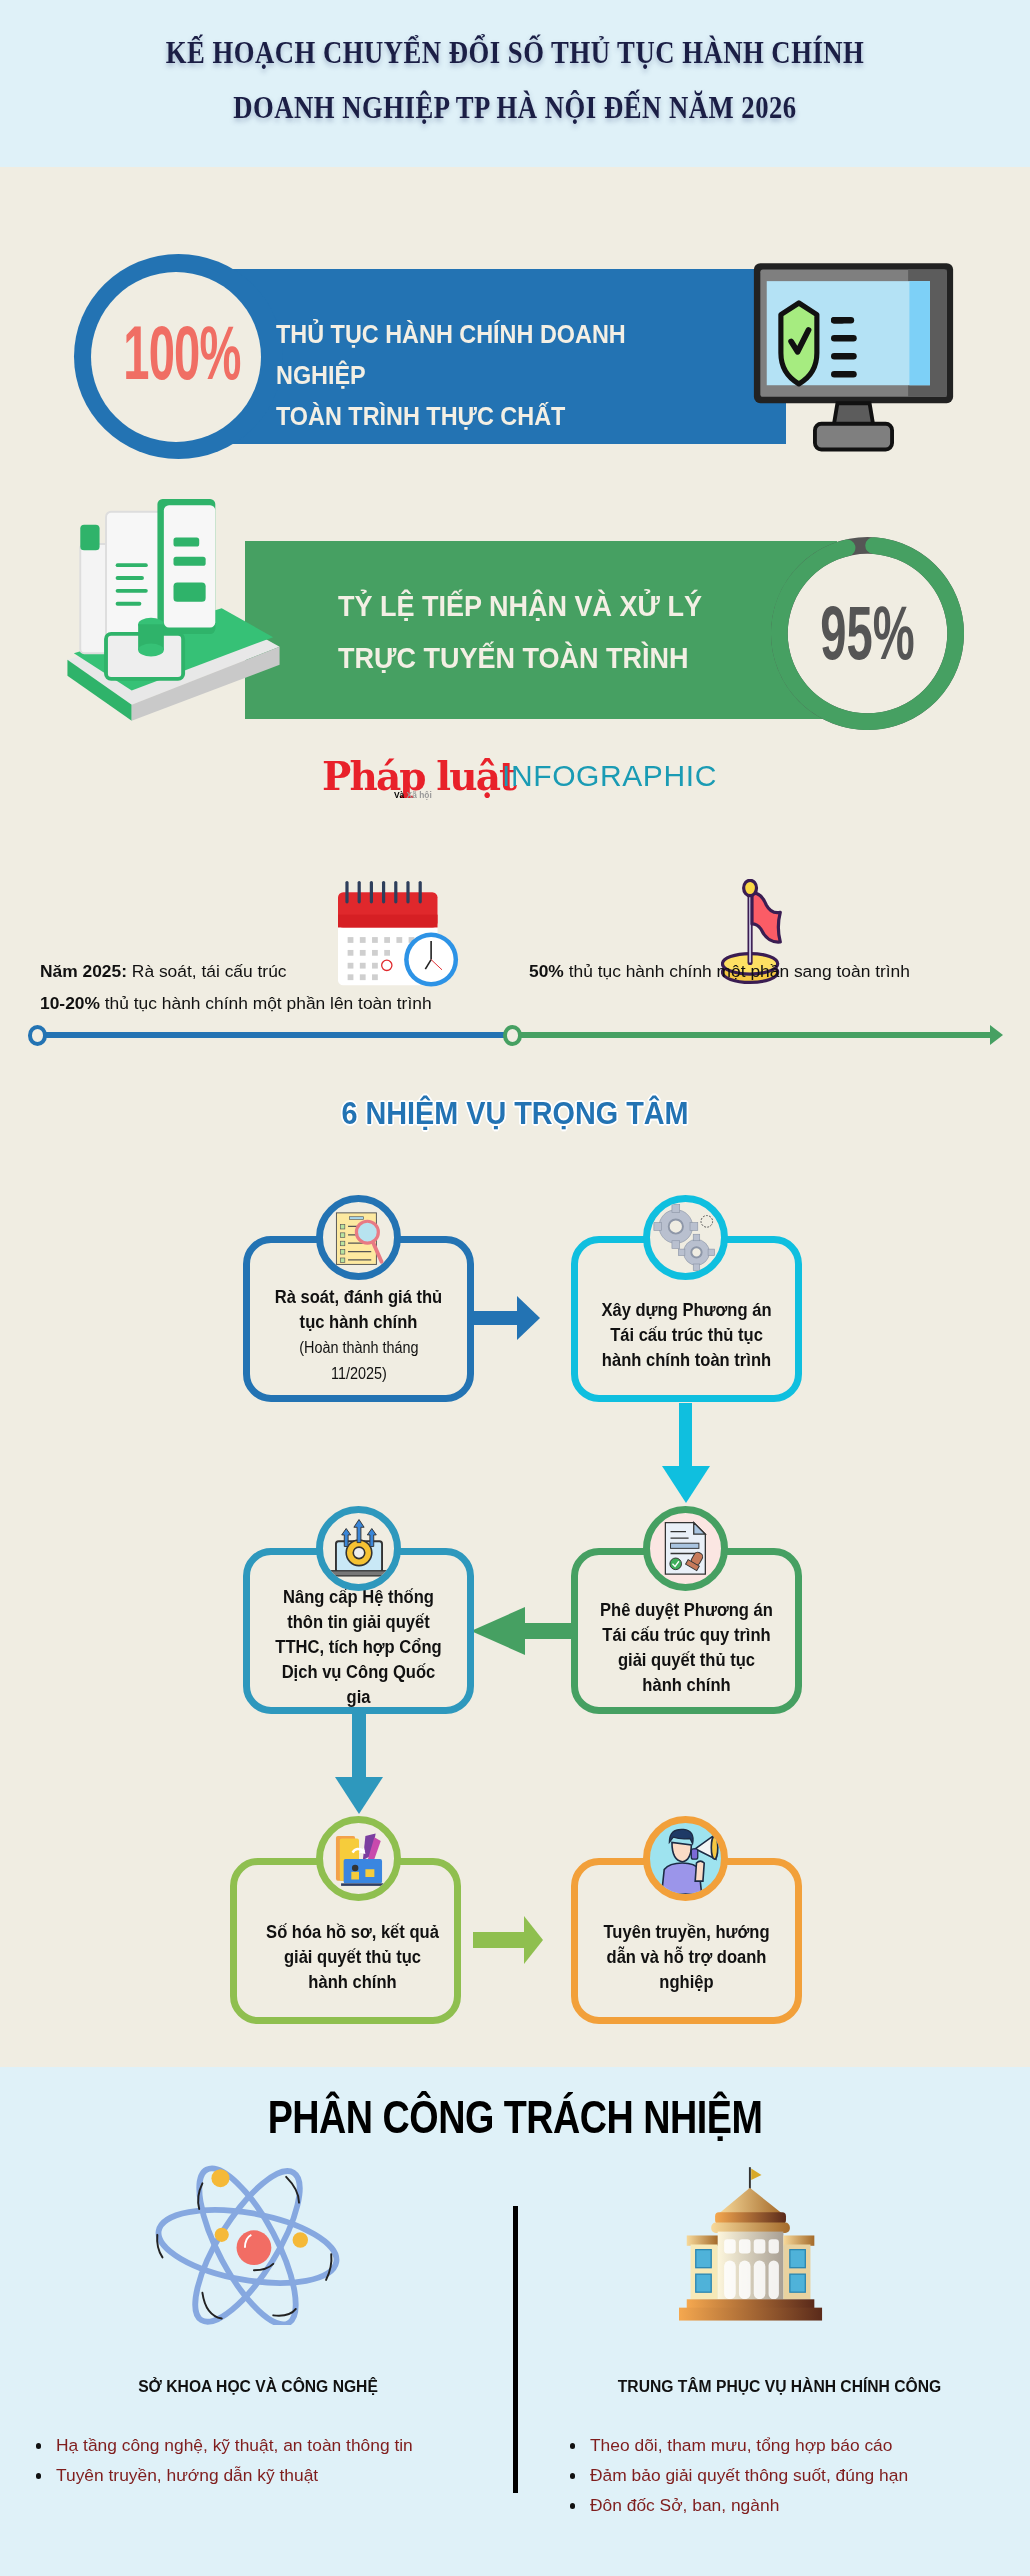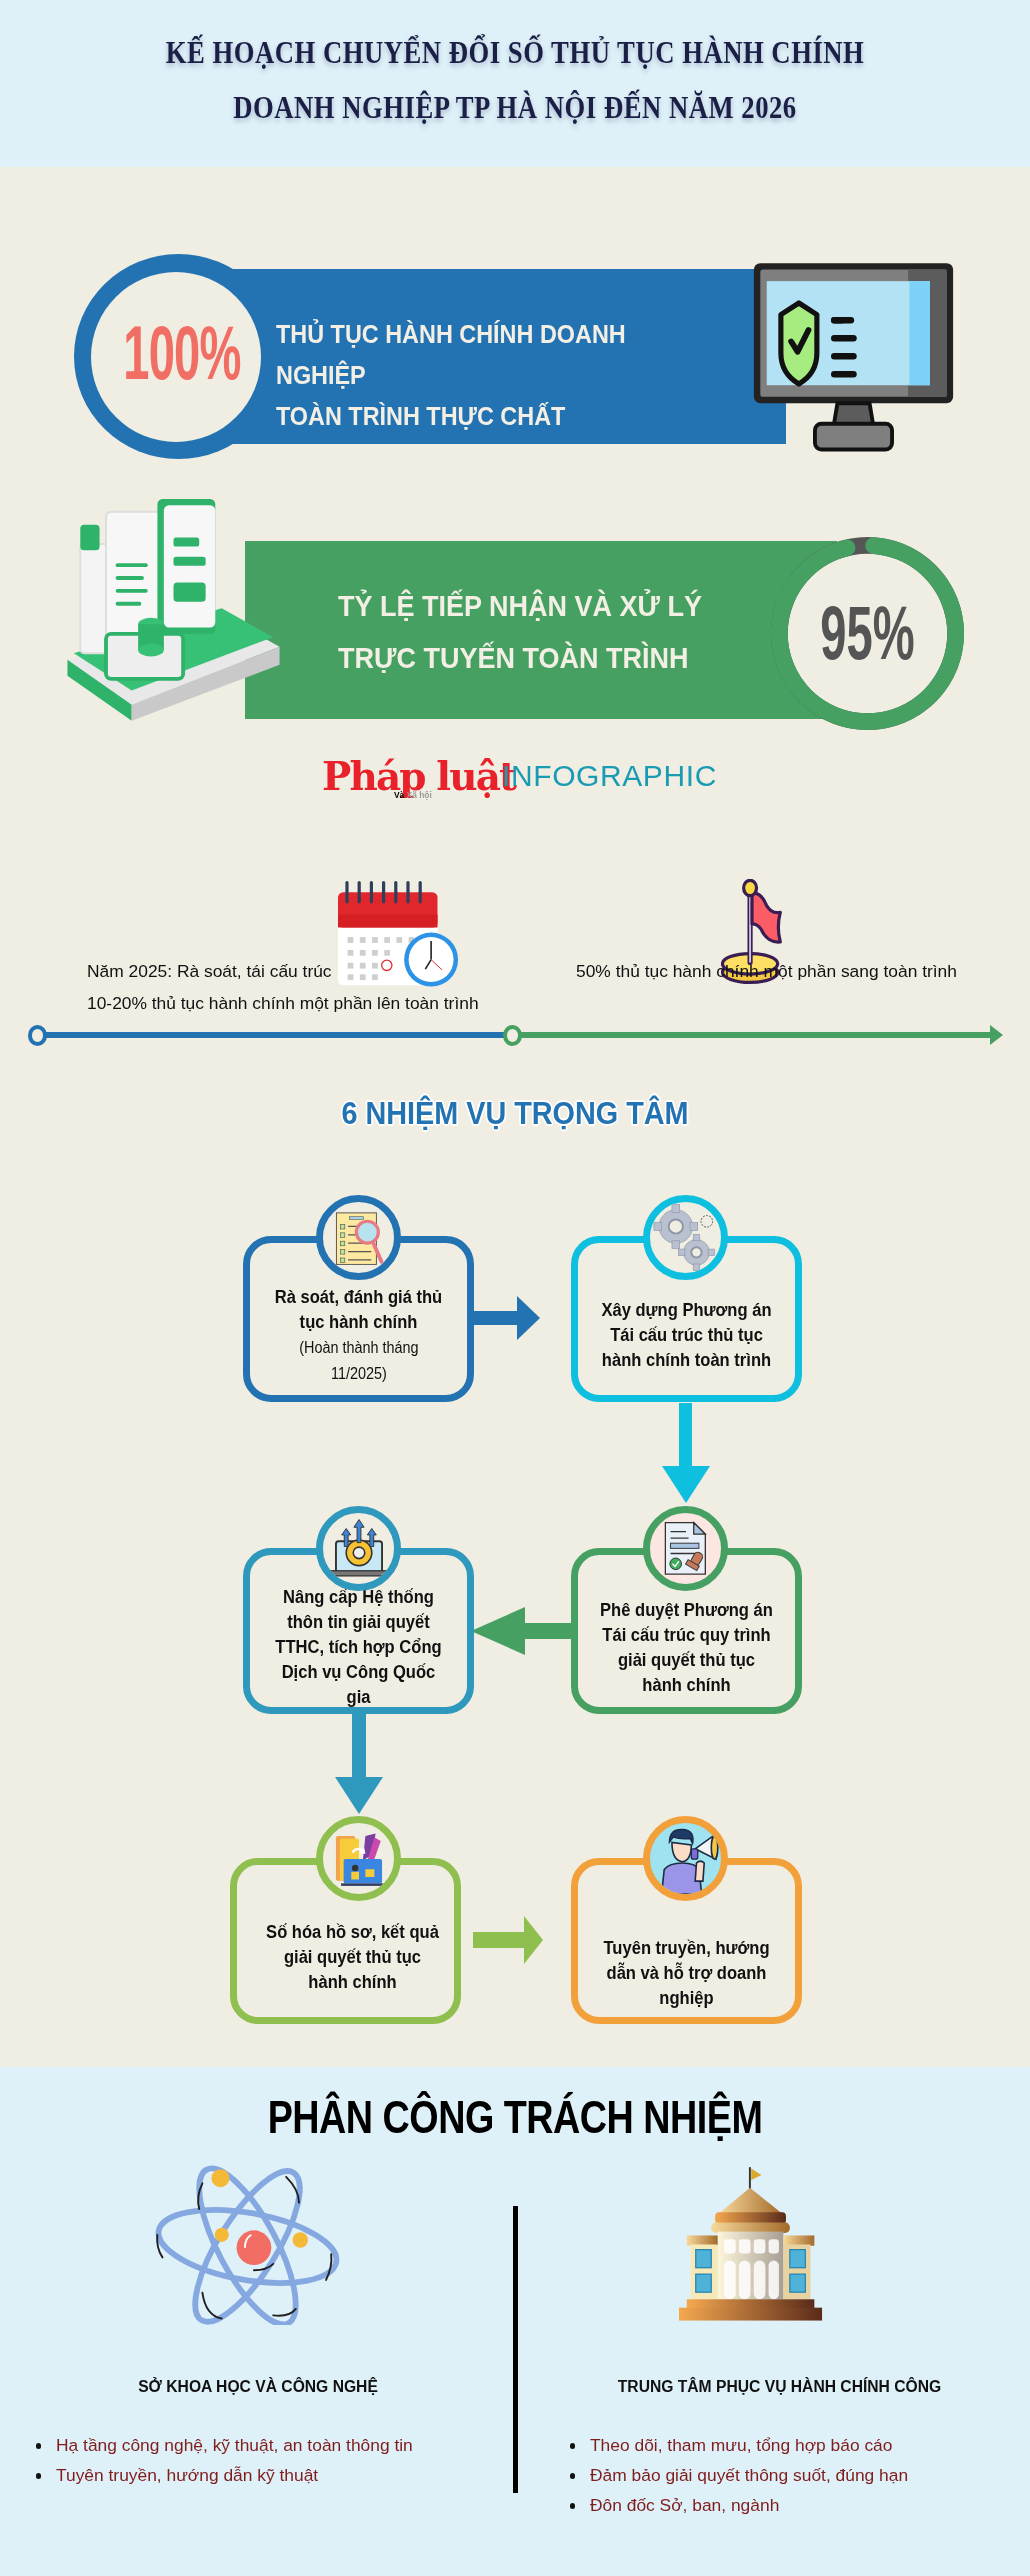--- a/index.html
+++ b/index.html
@@ -28,21 +28,21 @@
 
   
   .logo { left: 322px; top: 753px; width: 386px; height: 52px; }
   .logo-red { left: 0; top: 0; font-family: "DejaVu Serif", serif; font-weight: 900; font-size: 39px; color: #e8212a; letter-spacing: -1.9px; }
   .logo-sub { left: 72px; top: 37px; font-size: 8.4px; font-weight: 700; color: #999; }
   .logo-sub b { color: #000; }
   .logo-info { left: 180px; top: 6.4px; font-size: 30px; color: #1a9bb4; letter-spacing: 0.6px; }
 
   
   .tl-text { font-size: 17.4px; line-height: 32px; color: #111; }
-  .tl-text b { font-weight: 400; margin-left: 47px; }
+  .tl-text b { font-weight: 700; }
   .tl-left { left: 40px; top: 955px; width: 464px; }
   .tl-right { left: 529px; top: 955px; width: 489px; }
   .tl-line-blue { left: 37px; top: 1032px; width: 473px; height: 6.4px; background: #2373b3; }
   .tl-line-green { left: 515px; top: 1032px; width: 475px; height: 6.4px; background: #46a062; }
   .tl-node { width: 19.3px; height: 20.6px; border-radius: 50%; background: #f0ede2; }
   .tl-node-blue { left: 28px; top: 1025px; border: 4.5px solid #2373b3; }
   .tl-node-green { left: 503px; top: 1025px; border: 4.5px solid #46a062; }
   .tl-arrowhead { left: 990px; top: 1025px; width: 0; height: 0; border-top: 10.3px solid transparent; border-bottom: 10.3px solid transparent; border-left: 13px solid #46a062; }
   .calendar { left: 338px; top: 879px; width: 122px; height: 113px; }
   .flag { left: 721px; top: 879px; width: 71px; height: 106px; }
@@ -59,21 +59,21 @@
   .b1 { left: 243px; top: 1236px; border-color: #2373b3; }
   .c1 { left: 316px; top: 1195px; border-color: #2373b3; }
   .b2 { left: 571px; top: 1236px; border-color: #0fbfdf; }
   .c2 { left: 643px; top: 1195px; border-color: #0fbfdf; }
   .b3 { left: 571px; top: 1548px; border-color: #46a062; }
   .c3 { left: 643px; top: 1506px; border-color: #46a062; }
   .b4 { left: 243px; top: 1548px; border-color: #2e98bd; }
   .c4 { left: 316px; top: 1506px; border-color: #2e98bd; }
   .b5 { left: 230px; top: 1858px; border-color: #8fbf4f; padding-left: 26px; }
   .c5 { left: 316px; top: 1816px; border-color: #8fbf4f; }
-  .b6 { left: 571px; top: 1858px; border-color: #f2a03a; justify-content: flex-end; }
+  .b6 { left: 571px; top: 1858px; border-color: #f2a03a; }
   .c6 { left: 643px; top: 1816px; border-color: #f2a03a; }
 
   
   .arr-shaft { position: absolute; }
   .a1s { left: 473px; top: 1311px; width: 45px; height: 14px; background: #2373b3; }
   .a1h { left: 517px; top: 1296px; width: 0; height: 0; border-top: 22.5px solid transparent; border-bottom: 22.5px solid transparent; border-left: 23px solid #2373b3; }
   .a2s { left: 679px; top: 1403px; width: 13px; height: 64px; background: #0fbfdf; }
   .a2h { left: 662px; top: 1466px; width: 0; height: 0; border-left: 24px solid transparent; border-right: 24px solid transparent; border-top: 37px solid #0fbfdf; }
   .a3s { left: 525px; top: 1623px; width: 46px; height: 15.5px; background: #46a062; }
   .a3h { left: 471px; top: 1607px; width: 0; height: 0; border-top: 24px solid transparent; border-bottom: 24px solid transparent; border-right: 54px solid #46a062; }

